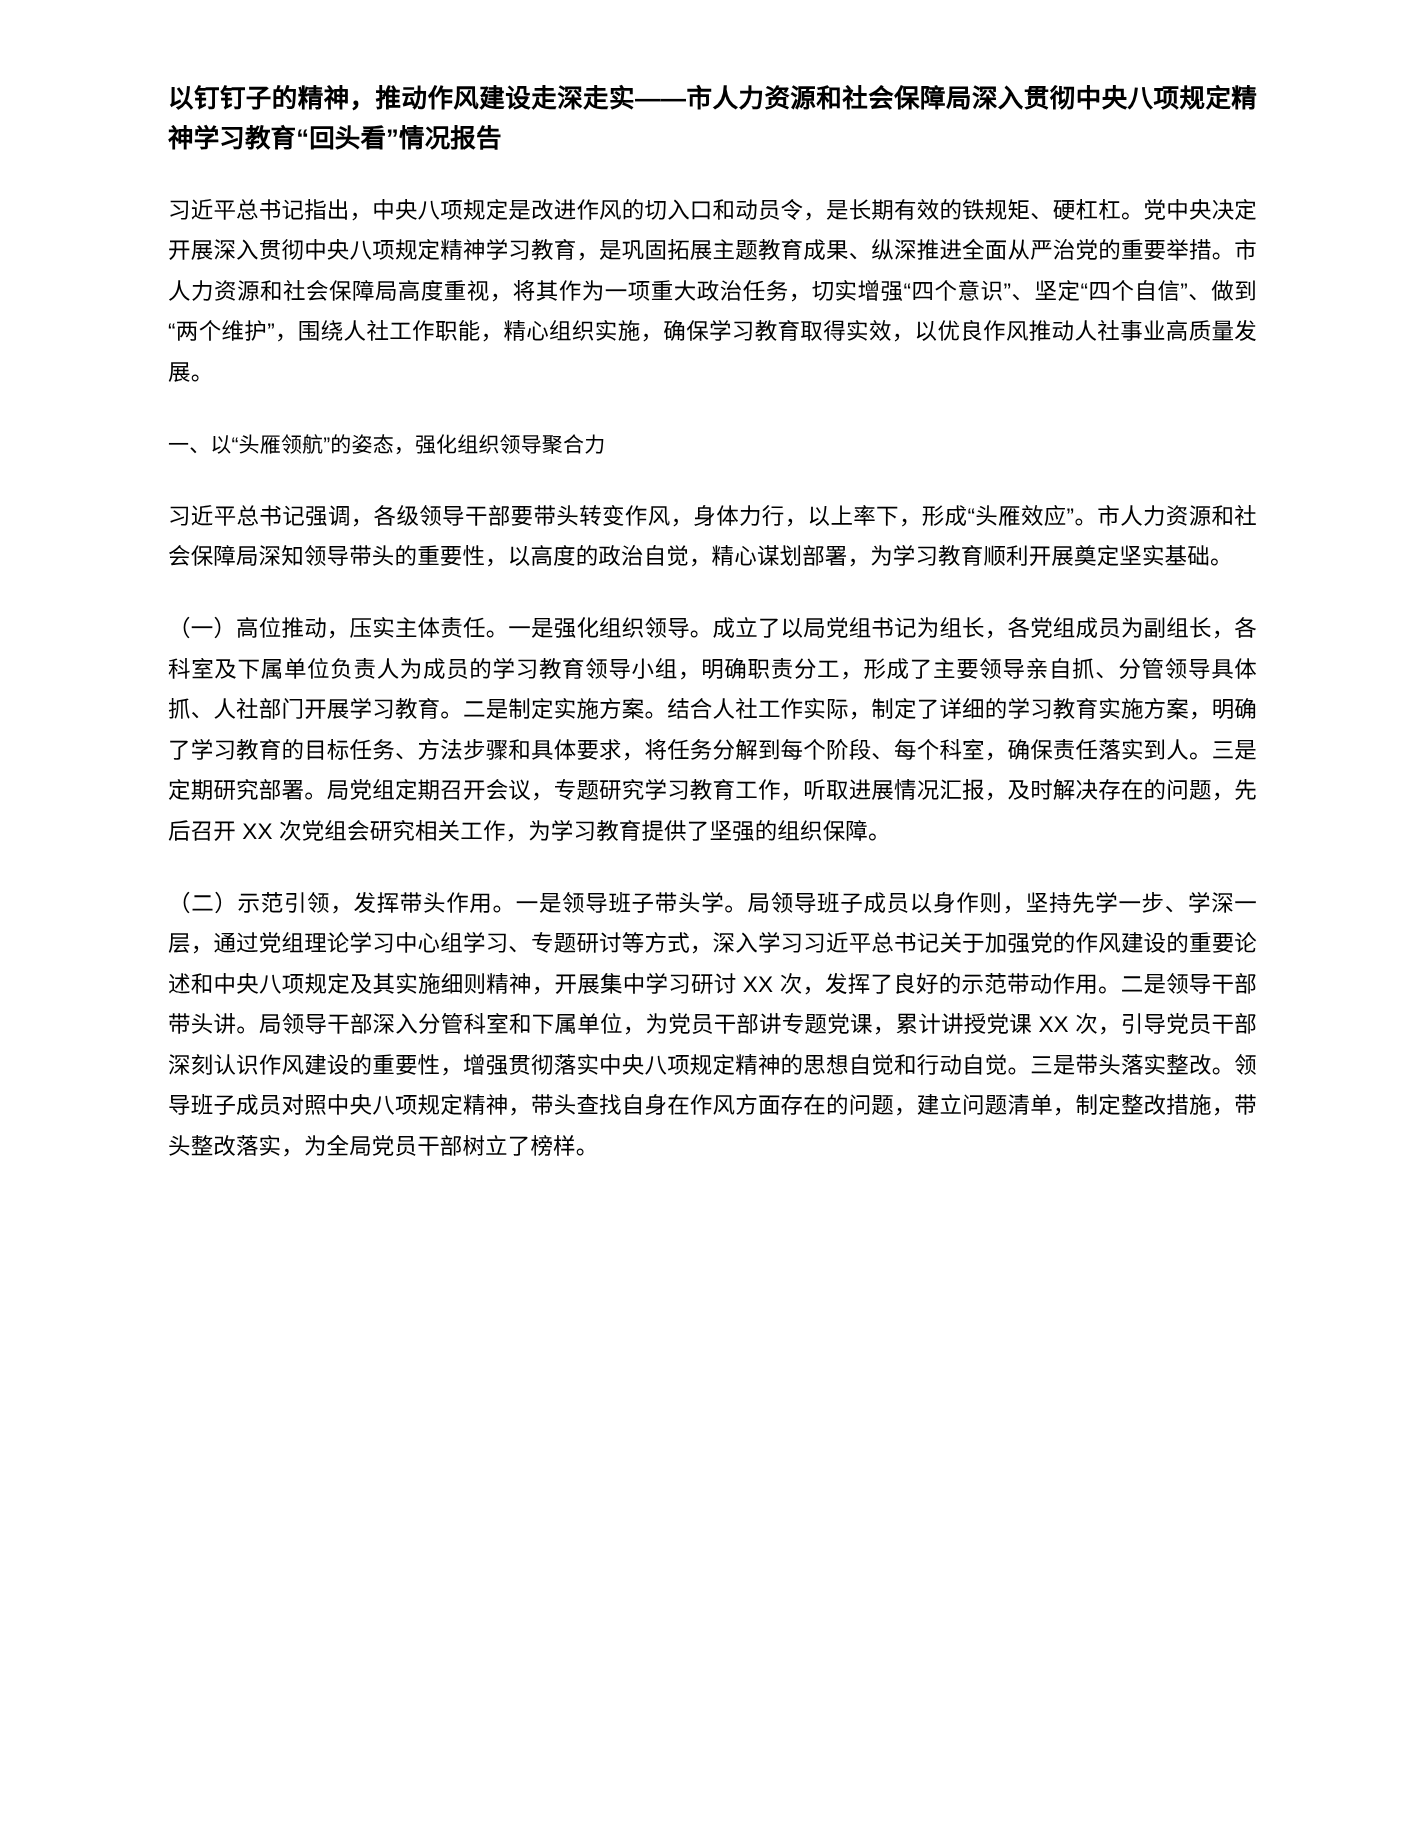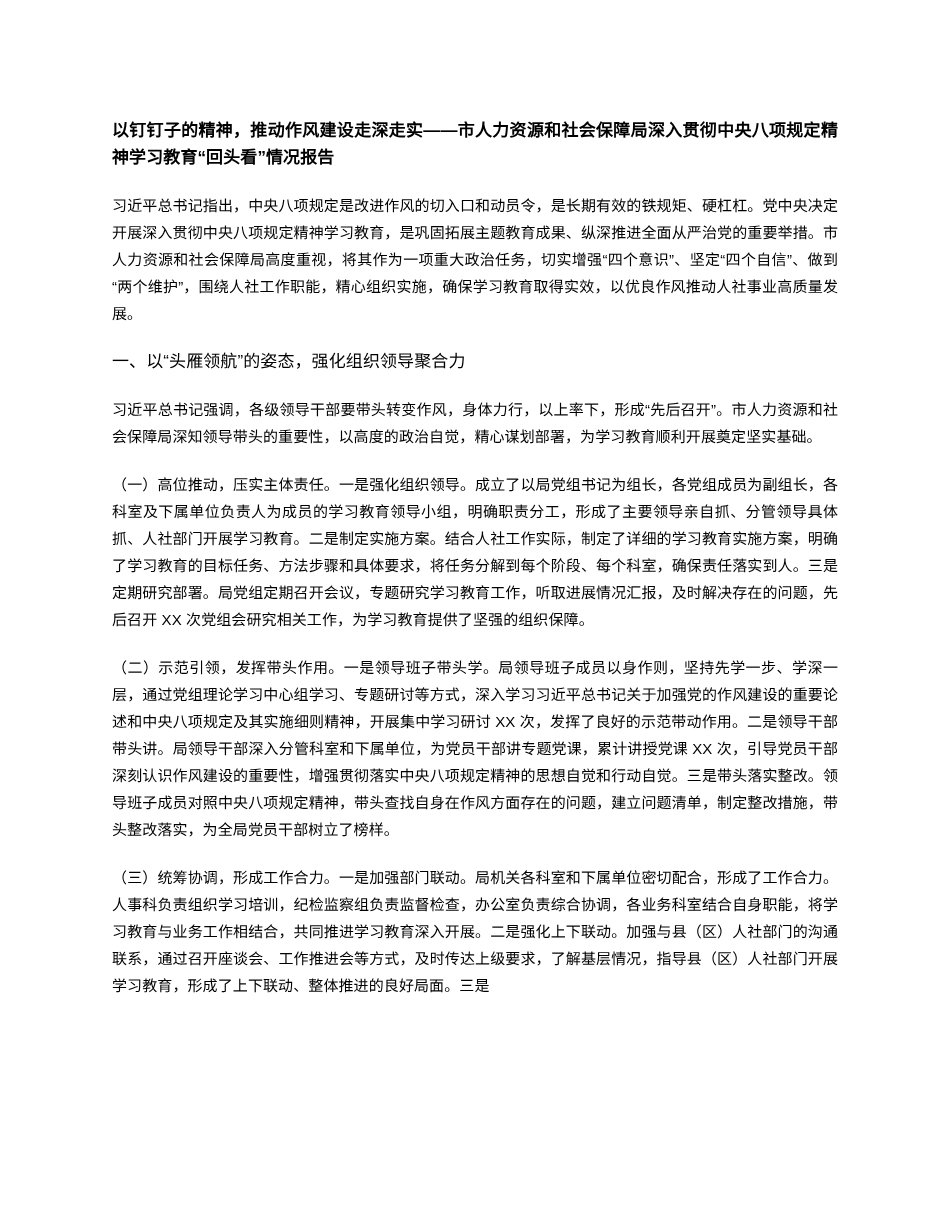--- a/index.html
+++ b/index.html
@@ -14,21 +14,21 @@
     overflow: hidden;
     font-family: "Liberation Sans", "DejaVu Sans", sans-serif;
     color: #000000;
     -webkit-font-smoothing: antialiased;
   }
   .page {
     position: relative;
     width: 950px;
     height: 1230px;
     box-sizing: border-box;
-    padding: 117px 112px 0 112px;
+    padding: 52px 112px 0 112px;
     background: #ffffff;
   }
   .doc-body {
     width: 726px;
   }
   .doc-title {
     font-size: 17px;
     line-height: 27px;
     font-weight: bold;
     text-align: justify;
@@ -42,21 +42,21 @@
     font-weight: normal;
     text-align: justify;
     text-justify: inter-ideograph;
     margin: 0 0 21px 0;
     letter-spacing: 0.1px;
   }
   .para:last-child {
     margin-bottom: 0;
   }
   .section-heading {
-    font-size: 17px;
+    font-size: 14px;
     line-height: 27px;
     font-weight: normal;
     text-align: left;
     margin: 0 0 21px 0;
     letter-spacing: 0.1px;
   }
   .para-last {
     margin-bottom: 0;
   }
 </style>
@@ -65,22 +65,21 @@
 
 <div class="page">
   <div class="doc-body">
 
     <h1 class="doc-title">以钉钉子的精神，推动作风建设走深走实——市人力资源和社会保障局深入贯彻中央八项规定精神学习教育“回头看”情况报告</h1>
 
     <p class="para">习近平总书记指出，中央八项规定是改进作风的切入口和动员令，是长期有效的铁规矩、硬杠杠。党中央决定开展深入贯彻中央八项规定精神学习教育，是巩固拓展主题教育成果、纵深推进全面从严治党的重要举措。市人力资源和社会保障局高度重视，将其作为一项重大政治任务，切实增强“四个意识”、坚定“四个自信”、做到“两个维护”，围绕人社工作职能，精心组织实施，确保学习教育取得实效，以优良作风推动人社事业高质量发展。</p>
 
     <h2 class="section-heading">一、以“头雁领航”的姿态，强化组织领导聚合力</h2>
 
-    <p class="para">习近平总书记强调，各级领导干部要带头转变作风，身体力行，以上率下，形成“先后召开”。市人力资源和社会保障局深知领导带头的重要性，以高度的政治自觉，精心谋划部署，为学习教育顺利开展奠定坚实基础。</p>
+    <p class="para">习近平总书记强调，各级领导干部要带头转变作风，身体力行，以上率下，形成“头雁效应”。市人力资源和社会保障局深知领导带头的重要性，以高度的政治自觉，精心谋划部署，为学习教育顺利开展奠定坚实基础。</p>
 
     <p class="para">（一）高位推动，压实主体责任。一是强化组织领导。成立了以局党组书记为组长，各党组成员为副组长，各科室及下属单位负责人为成员的学习教育领导小组，明确职责分工，形成了主要领导亲自抓、分管领导具体抓、人社部门开展学习教育。二是制定实施方案。结合人社工作实际，制定了详细的学习教育实施方案，明确了学习教育的目标任务、方法步骤和具体要求，将任务分解到每个阶段、每个科室，确保责任落实到人。三是定期研究部署。局党组定期召开会议，专题研究学习教育工作，听取进展情况汇报，及时解决存在的问题，先后召开 XX 次党组会研究相关工作，为学习教育提供了坚强的组织保障。</p>
 
     <p class="para">（二）示范引领，发挥带头作用。一是领导班子带头学。局领导班子成员以身作则，坚持先学一步、学深一层，通过党组理论学习中心组学习、专题研讨等方式，深入学习习近平总书记关于加强党的作风建设的重要论述和中央八项规定及其实施细则精神，开展集中学习研讨 XX 次，发挥了良好的示范带动作用。二是领导干部带头讲。局领导干部深入分管科室和下属单位，为党员干部讲专题党课，累计讲授党课 XX 次，引导党员干部深刻认识作风建设的重要性，增强贯彻落实中央八项规定精神的思想自觉和行动自觉。三是带头落实整改。领导班子成员对照中央八项规定精神，带头查找自身在作风方面存在的问题，建立问题清单，制定整改措施，带头整改落实，为全局党员干部树立了榜样。</p>
 
-    <p class="para para-last">（三）统筹协调，形成工作合力。一是加强部门联动。局机关各科室和下属单位密切配合，形成了工作合力。人事科负责组织学习培训，纪检监察组负责监督检查，办公室负责综合协调，各业务科室结合自身职能，将学习教育与业务工作相结合，共同推进学习教育深入开展。二是强化上下联动。加强与县（区）人社部门的沟通联系，通过召开座谈会、工作推进会等方式，及时传达上级要求，了解基层情况，指导县（区）人社部门开展学习教育，形成了上下联动、整体推进的良好局面。三是</p>
 
   </div>
 </div>
 
 </body></html>

